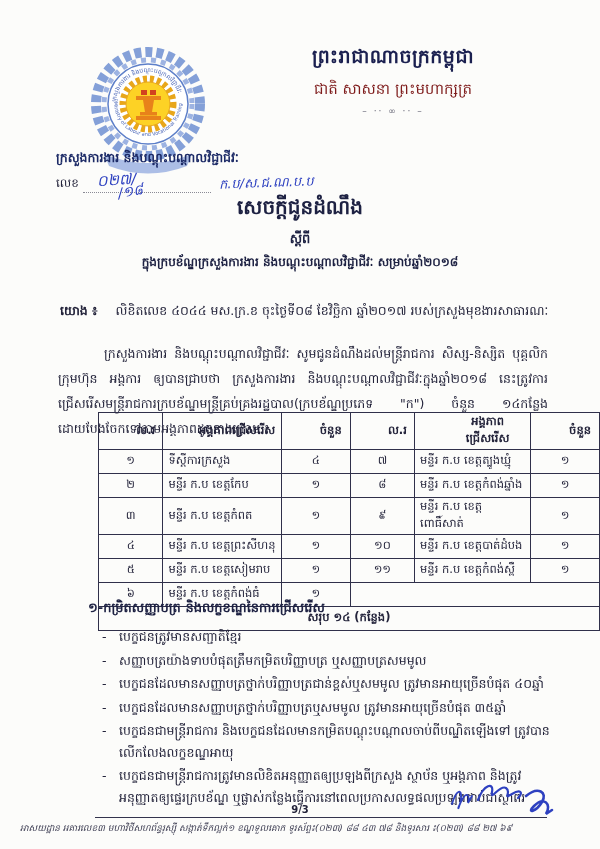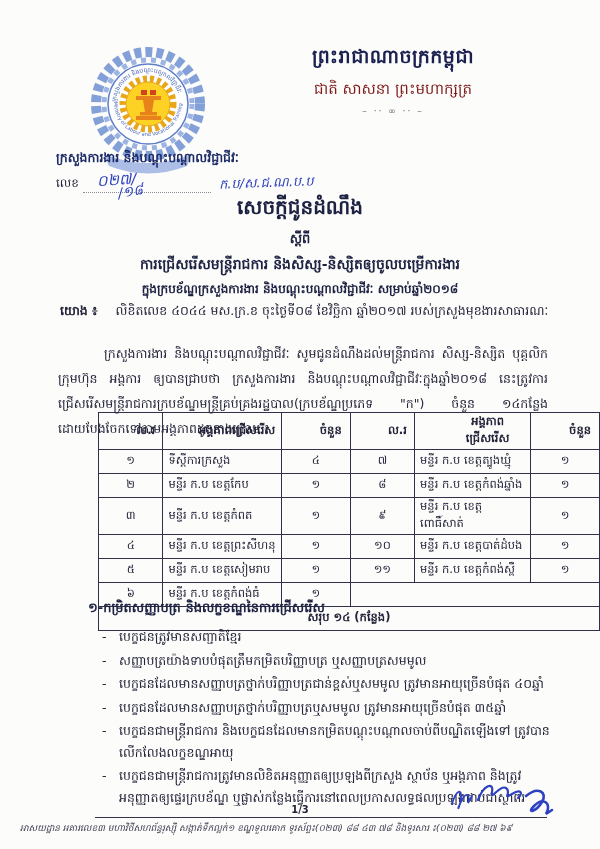--- a/index.html
+++ b/index.html
@@ -115,21 +115,20 @@
         <span class="hand hw-number">០២៧/</span>
       </span>
       <span class="hand hw-series">ក.ប/ស.ជ.ណ.ប.ប</span>
     </div>
   </div>
   <span class="hand hw-below">/១៨</span>
 
   <div class="doc-title">
     <div class="t1">សេចក្តីជូនដំណឹង</div>
     <div class="t2">ស្តីពី</div>
-    <div class="t3">ការជ្រើសរើសមន្ត្រីរាជការ និងសិស្ស-និស្សិតឲ្យចូលបម្រើការងារ</div>
     <div class="t4">ក្នុងក្របខ័ណ្ឌក្រសួងការងារ និងបណ្តុះបណ្តាលវិជ្ជាជីវៈ សម្រាប់ឆ្នាំ២០១៨</div>
   </div>
 
   <div class="reference">
     <span class="lbl">យោង ៖</span>
     <span>លិខិតលេខ ៤០៤៤ មស.ក្រ.ខ ចុះថ្ងៃទី០៨ ខែវិច្ឆិកា ឆ្នាំ២០១៧ របស់ក្រសួងមុខងារសាធារណៈ</span>
   </div>
 
   <p class="body-para">ក្រសួងការងារ និងបណ្តុះបណ្តាលវិជ្ជាជីវៈ សូមជូនដំណឹងដល់មន្ត្រីរាជការ សិស្ស-និស្សិត បុគ្គលិក ក្រុមហ៊ុន អង្គការ ឲ្យបានជ្រាបថា ក្រសួងការងារ និងបណ្តុះបណ្តាលវិជ្ជាជីវៈក្នុងឆ្នាំ២០១៨ នេះត្រូវការជ្រើសរើសមន្ត្រីរាជការក្របខ័ណ្ឌមន្ត្រីគ្រប់គ្រងរដ្ឋបាល(ក្របខ័ណ្ឌប្រភេទ "ក") ចំនួន ១៤កន្លែង ដោយបែងចែកទៅតាមអង្គភាពដូចខាងក្រោម ៖</p>
 
@@ -206,17 +205,17 @@
       <li>បេក្ខជនជាមន្ត្រីរាជការត្រូវមានលិខិតអនុញ្ញាតឲ្យប្រឡងពីក្រសួង ស្ថាប័ន ឬអង្គភាព និងត្រូវអនុញ្ញាតឲ្យផ្ទេរក្របខ័ណ្ឌ ឬផ្លាស់កន្លែងធ្វើការនៅពេលប្រកាសលទ្ធផលប្រឡងជាប់ជាស្ថាពរ</li>
     </ul>
   </div>
 
   <svg class="signature" viewBox="0 0 110 52" xmlns="http://www.w3.org/2000/svg">
     <path d="M4 34 C8 20 14 18 13 28 C12 38 8 42 12 34 C18 20 22 24 20 33 L24 26" fill="none" stroke="#2e41c0" stroke-width="1.8" stroke-linecap="round"></path>
     <path d="M30 30 C36 14 46 12 44 22 C42 32 52 14 58 18 C64 22 54 30 64 24 C72 19 76 22 70 28" fill="none" stroke="#2e41c0" stroke-width="2.2" stroke-linecap="round"></path>
     <path d="M78 26 C90 16 100 22 94 32 C88 42 78 44 86 36 C96 26 104 34 98 44 L104 40" fill="none" stroke="#2e41c0" stroke-width="2.6" stroke-linecap="round"></path>
   </svg>
 
-  <div class="page-number">1/3</div>
+  <div class="page-number">9/3</div>
   <div class="footer-rule"></div>
   <div class="footer-address">អាសយដ្ឋាន អគារលេខ៣ មហាវិថីសហព័ន្ធរុស្ស៊ី សង្កាត់ទឹកល្អក់១ ខណ្ឌទួលគោក ទូរស័ព្ទ៖(០២៣) ៨៨ ៤៣ ៧៨ និងទូរសារ ៖(០២៣) ៨៨ ២៧ ៦៩</div>
 
 </div>
 
 </body></html>

